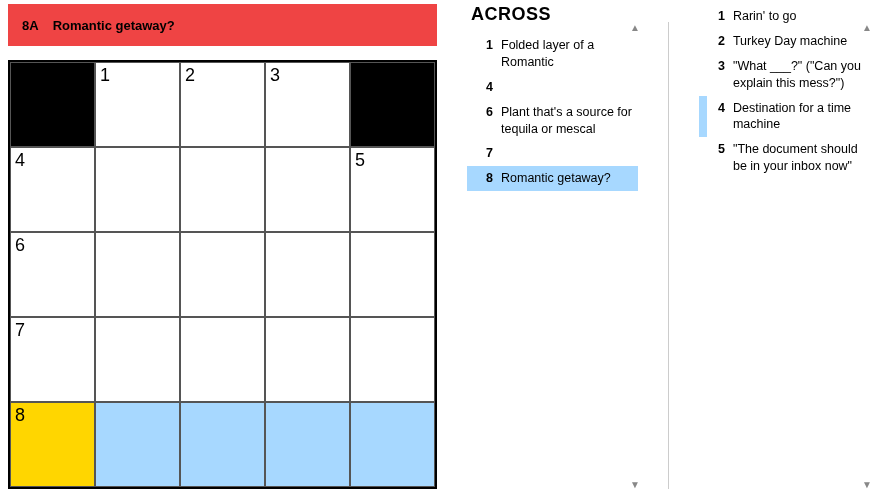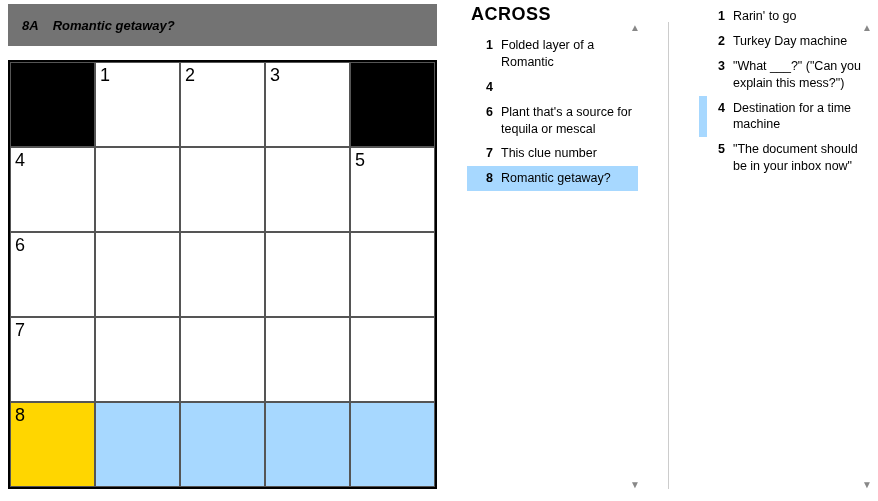--- a/index.html
+++ b/index.html
@@ -1,19 +1,19 @@
 <!DOCTYPE html>
 <html><head>
 <meta charset="utf-8">
 <style>
   * { box-sizing: border-box; margin: 0; padding: 0; }
   body { font-family: Arial, Helvetica, sans-serif; background: #fff; width: 878px; height: 501px; overflow: hidden; }
   .container { display: flex; padding: 4px 8px; gap: 30px; }
   .left { width: 430px; }
-  .clue-bar { background: #737373; padding: 10px 14px; height: 42px; display: flex; align-items: center; font-style: italic; }
+  .clue-bar { background: #ef4444; padding: 10px 14px; height: 42px; display: flex; align-items: center; }
   .clue-bar-num { font-weight: bold; font-size: 13px; margin-right: 14px; }
   .clue-bar-text { font-weight: bold; font-size: 13px; }
   .grid { border: 2px solid #000; margin-top: 14px; }
   .grid-row { display: flex; }
   .cell { width: 85px; height: 85px; border: 1px solid #555; position: relative; background: #fff; }
   .cell.black { background: #000; }
   .cell.yellow { background: #ffd600; }
   .cell.blue { background: #a7d8ff; }
   .cell-num { position: absolute; top: 2px; left: 4px; font-size: 18px; font-weight: normal; }
   .clues-col { width: 190px; position: relative; }
@@ -102,21 +102,20 @@
         </li>
         <li class="clue-item">
           <span class="clue-num">4</span>
         </li>
         <li class="clue-item">
           <span class="clue-num">6</span>
           <span class="clue-text">Plant that's a source for tequila or mescal</span>
         </li>
         <li class="clue-item">
           <span class="clue-num">7</span>
-          <span class="clue-text">This clue number</span>
         </li>
         <li class="clue-item active">
           <span class="clue-num">8</span>
           <span class="clue-text">Romantic getaway?</span>
         </li>
       </ul>
     <span class="scroll-arrow top">▲</span>
     <span class="scroll-arrow bottom">▼</span>
   </div>
 

